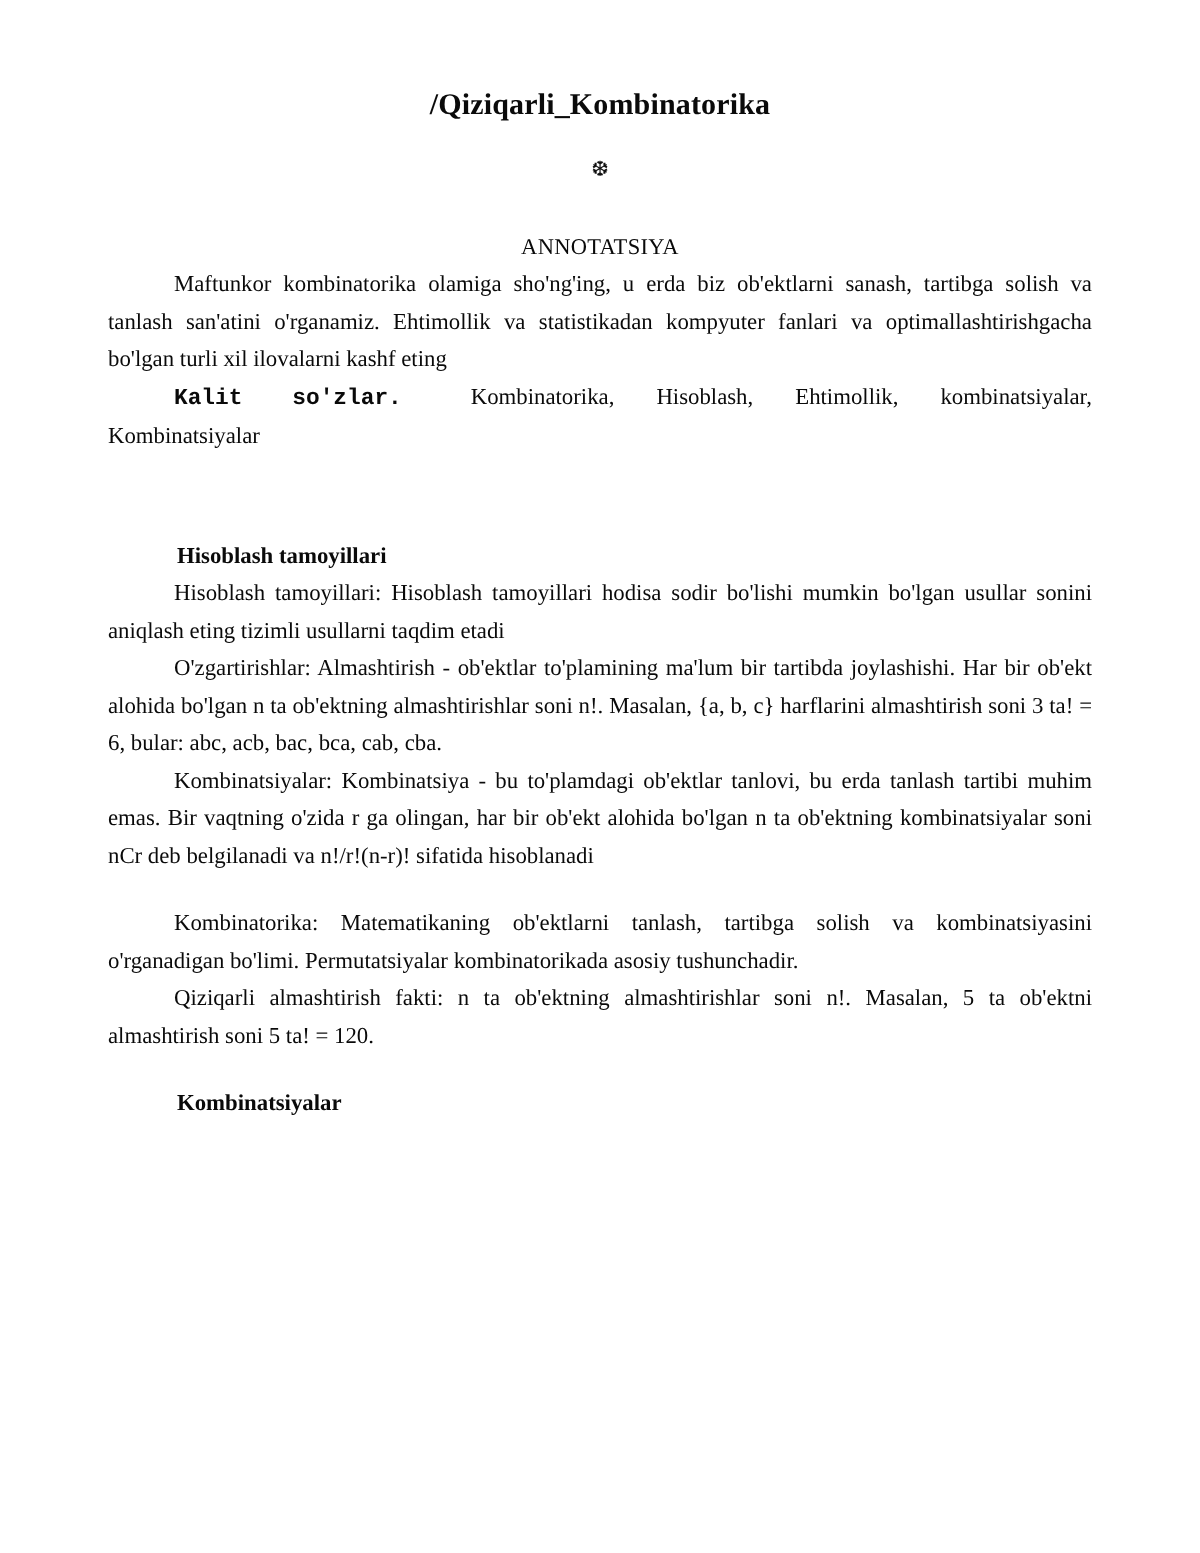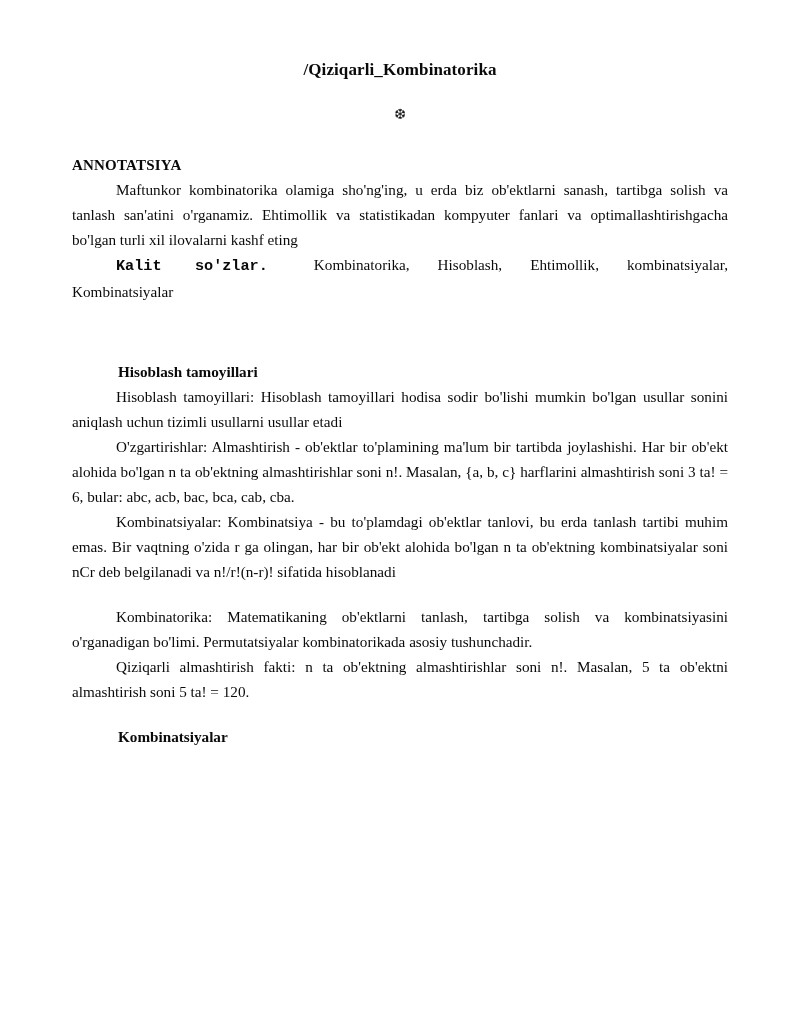--- a/index.html
+++ b/index.html
@@ -27,42 +27,43 @@
   .content {
     position: absolute;
     left: 72px;
     top: 58px;
     width: 656px;
   }
 
   .doc-title {
     text-align: center;
     font-weight: bold;
-    font-size: 17px;
+    font-size: 20px;
     line-height: 24px;
     letter-spacing: 0.1px;
     margin: 0 0 0 0;
   }
 
   .ornament-row {
     text-align: center;
     margin: 20px 0 0 0;
     line-height: 24px;
     height: 24px;
   }
   .ornament {
     font-size: 14px;
     display: inline-block;
     color: #111;
     line-height: 1;
     vertical-align: middle;
   }
 
   .section-title-center {
-    font-weight: bold;
+    text-align: center;
+    font-weight: normal;
     font-size: 15px;
     line-height: 24px;
     margin: 27px 0 0 0;
     letter-spacing: 0.2px;
   }
 
   p.body {
     font-size: 15.2px;
     line-height: 25px;
     text-align: justify;
@@ -117,21 +118,21 @@
     <p class="body">Maftunkor kombinatorika olamiga sho'ng'ing, u erda biz ob'ektlarni sanash, tartibga solish va tanlash san'atini o'rganamiz. Ehtimollik va statistikadan kompyuter fanlari va optimallashtirishgacha bo'lgan turli xil ilovalarni kashf eting</p>
 
     <p class="body" style="text-indent:44px;">
       <span class="kw-label">Kalit so'zlar.</span><span style="display:inline-block;width:46px;"></span><span>Kombinatorika, Hisoblash, Ehtimollik, kombinatsiyalar, Kombinatsiyalar</span>
     </p>
 
     <div class="spacer-lg"></div>
 
     <div class="heading-block">
       <h3 class="heading">Hisoblash tamoyillari</h3>
-      <p class="body tight">Hisoblash tamoyillari: Hisoblash tamoyillari hodisa sodir bo'lishi mumkin bo'lgan usullar sonini aniqlash uchun tizimli usullarni usullar etadi</p>
+      <p class="body tight">Hisoblash tamoyillari: Hisoblash tamoyillari hodisa sodir bo'lishi mumkin bo'lgan usullar sonini aniqlash eting tizimli usullarni taqdim etadi</p>
       <p class="body gap">O'zgartirishlar: Almashtirish - ob'ektlar to'plamining ma'lum bir tartibda joylashishi. Har bir ob'ekt alohida bo'lgan n ta ob'ektning almashtirishlar soni n!. Masalan, {a, b, c} harflarini almashtirish soni 3 ta! = 6, bular: abc, acb, bac, bca, cab, cba.</p>
       <p class="body gap">Kombinatsiyalar: Kombinatsiya - bu to'plamdagi ob'ektlar tanlovi, bu erda tanlash tartibi muhim emas. Bir vaqtning o'zida r ga olingan, har bir ob'ekt alohida bo'lgan n ta ob'ektning kombinatsiyalar soni nCr deb belgilanadi va n!/r!(n-r)! sifatida hisoblanadi</p>
     </div>
 
     <div class="heading-block">
       <p class="body gap">Kombinatorika: Matematikaning ob'ektlarni tanlash, tartibga solish va kombinatsiyasini o'rganadigan bo'limi. Permutatsiyalar kombinatorikada asosiy tushunchadir.</p>
       <p class="body gap">Qiziqarli almashtirish fakti: n ta ob'ektning almashtirishlar soni n!. Masalan, 5 ta ob'ektni almashtirish soni 5 ta! = 120.</p>
     </div>
 
     <div class="heading-block">

